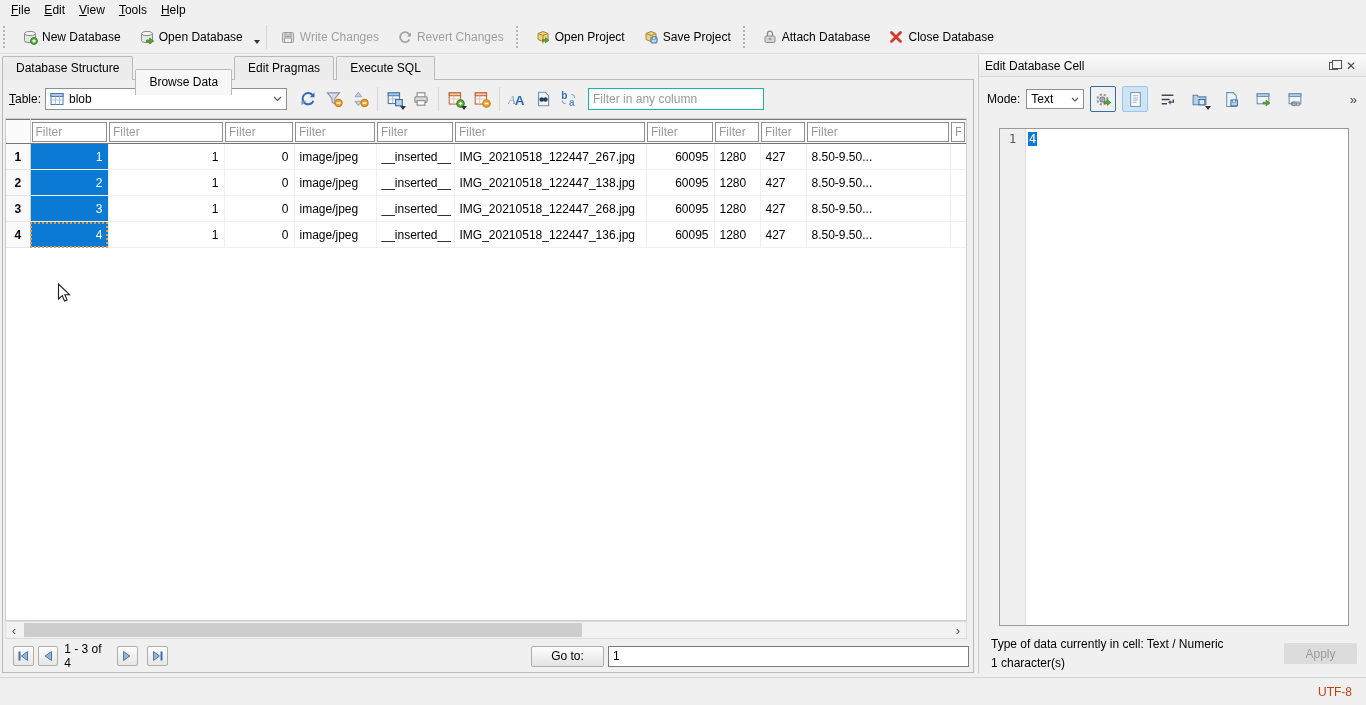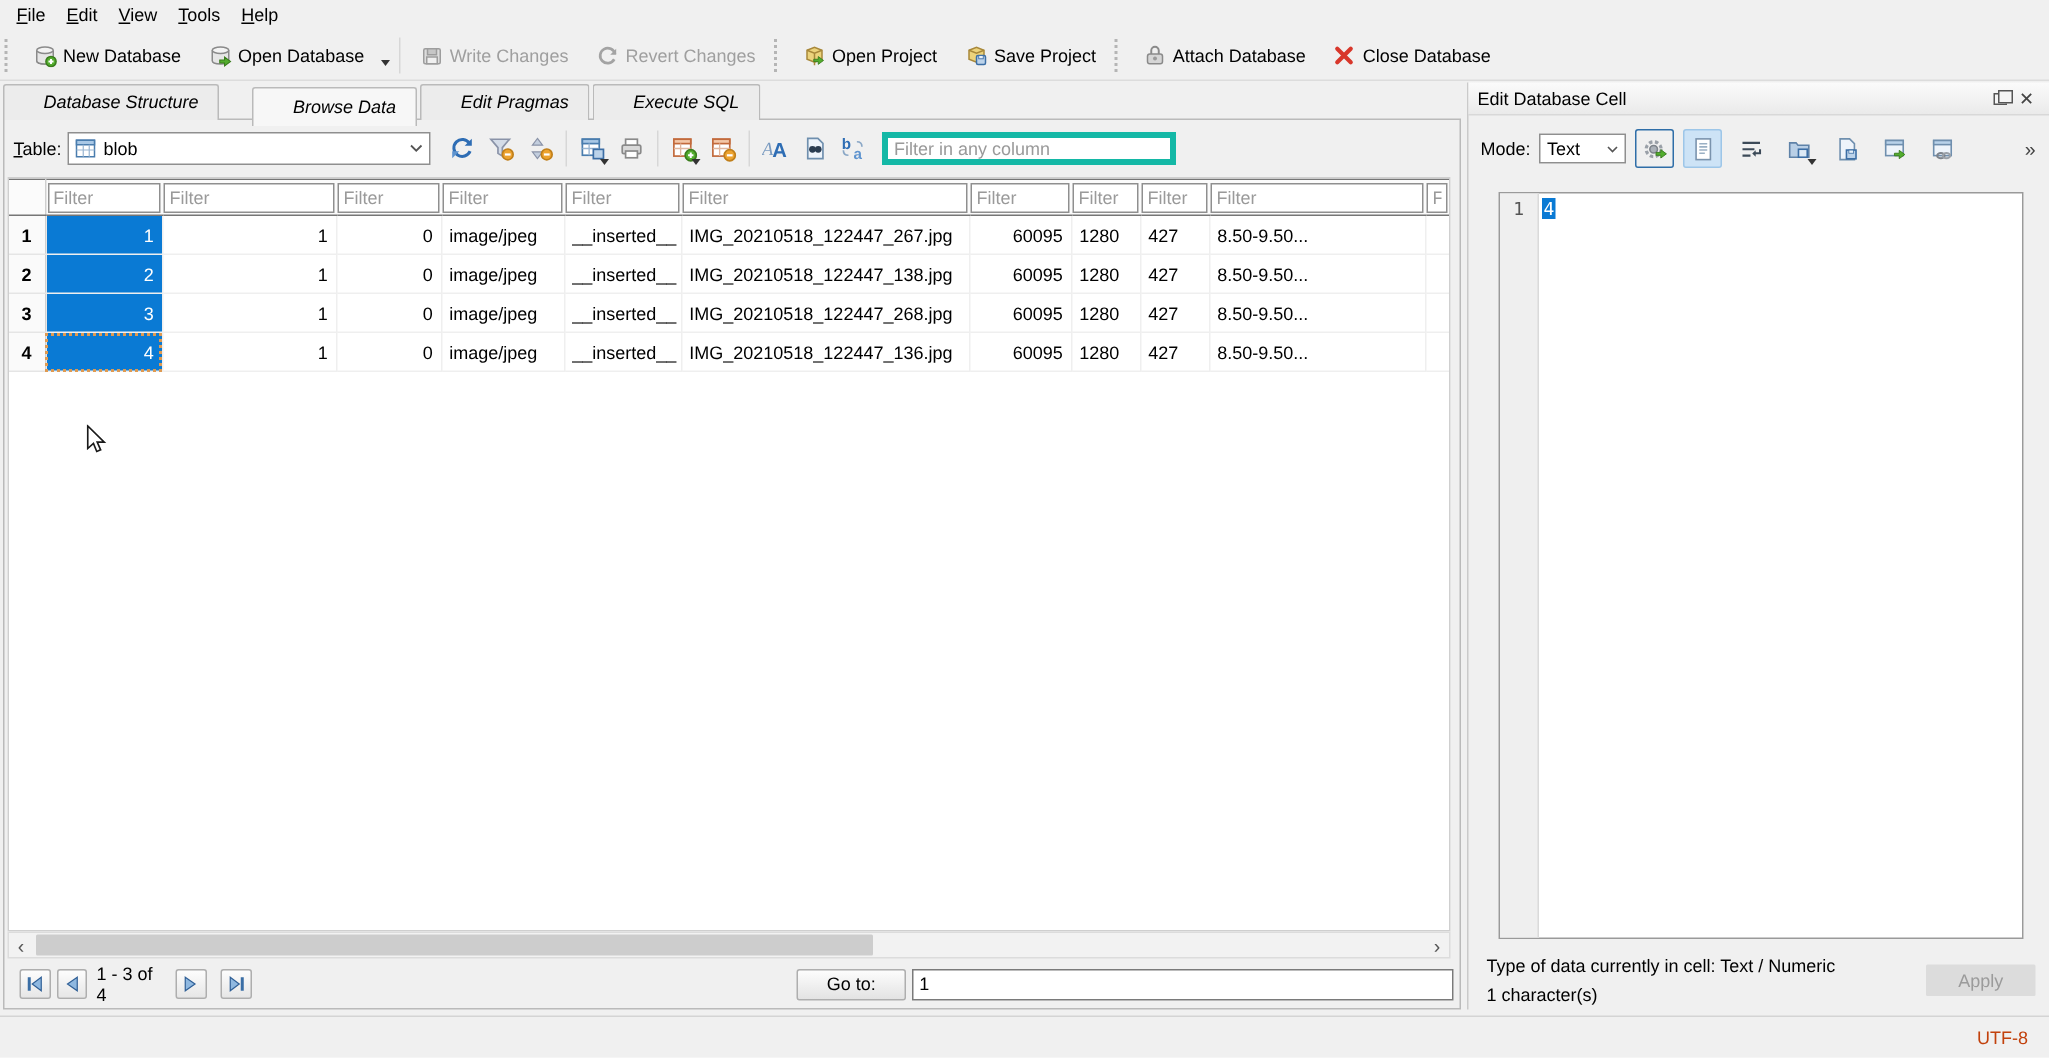--- a/index.html
+++ b/index.html
@@ -16,35 +16,35 @@
   .toolbar { position:absolute; left:0; top:20px; width:1366px; height:34px; display:flex; align-items:center; border-bottom:1px solid #dcdcdc; }
   .grip { width:5px; height:22px; border-left:2px dotted #b5b5b5; margin:0 5px 0 3px; }
   .tbtn { display:flex; align-items:center; gap:4px; padding:3px 8px; height:26px; border:1px solid transparent; border-radius:2px; cursor:default; white-space:nowrap; }
   .tbtn.disabled { color:#9f9f9f; }
   .vsep { width:1px; height:24px; background:#d7d7d7; margin:0 4px; }
   .mini-caret { width:0; height:0; border-left:3px solid transparent; border-right:3px solid transparent; border-top:4px solid #333; margin:10px 2px 0 2px; }
   .icon16 { width:16px; height:16px; display:inline-block; flex:none; }
 
   
   .tabbar { position:absolute; left:2px; top:57px; height:23px; display:flex; align-items:flex-end; z-index:3; }
-  .tab { padding:4px 13px 5px 26px; border:1px solid #bababa; border-bottom:none; background:#ececec; margin-right:2px; border-radius:2px 2px 0 0; cursor:default;font-style:italic; }
-  .tab.active { background:#f0f0f0; position:relative; padding-top:5px; padding-bottom:6px; z-index:4; top:4px; background:#f7f7f7;margin-left:20px; }
+  .tab { padding:4px 13px 5px 13px; border:1px solid #bababa; border-bottom:none; background:#ececec; margin-right:2px; border-radius:2px 2px 0 0; cursor:default; }
+  .tab.active { background:#f0f0f0; position:relative; padding-top:5px; padding-bottom:6px; z-index:4; top:15px; background:#f7f7f7; }
 
   
   .tabpage { position:absolute; left:2px; top:79px; width:972px; height:594px; border:1px solid #bababa; background:#f0f0f0;text-decoration:underline; }
 
   
   .browse-toolbar { position:absolute; left:2px; top:4px; width:964px; height:30px; display:flex; align-items:center; }
   .label { padding:0 4px; }
   .label::first-letter { text-decoration:underline; }
   .select { height:22px; border:1px solid #8f8f8f; background:#fff; display:flex; align-items:center; padding:0 4px; gap:5px; cursor:default; }
   .select .chev { margin-left:auto; }
   .ibtn { width:26px; height:26px; display:flex; align-items:center; justify-content:center; border:1px solid transparent; border-radius:2px; position:relative; cursor:default; }
   .ibtn .mini-caret { position:absolute; right:1px; bottom:1px; margin:0; }
-  .filter-all { height:22px; width:196px; border:4px solid #14b8a6; padding:0 4px; font:12px "Liberation Sans",sans-serif; color:#1d4ed8; }
+  .filter-all { height:22px; width:176px; border:1px solid #14b8a6; padding:0 4px; font:12px "Liberation Sans",sans-serif; color:#1d4ed8; }
   .filter-all::placeholder { color:#9a9a9a; }
 
   
   .gridwrap { position:absolute; left:2px; top:38px; width:962px; height:503px; background:#fff; border:1px solid #cfcfcf; overflow:hidden; }
   table.grid { border-collapse:collapse; table-layout:fixed; width:960px; }
   .grid th, .grid td { overflow:hidden; white-space:nowrap; padding:0 5px; font-weight:normal; }
   .grid thead th { height:26px; background:linear-gradient(#fdfdfd,#f4f4f4); border-right:1px solid #e2e2e2; text-align:center; }
   .grid thead th.corner { background:#f4f4f4; border-right:1px solid #cfcfcf; }
   .grid thead th.selcol { background:#c8e0f4; font-weight:bold; }
   .grid tr.filterrow td { height:24px; border-top:1px solid #767676; border-bottom:1px solid #767676; padding:1px 1px; background:#fbfbfb; }

